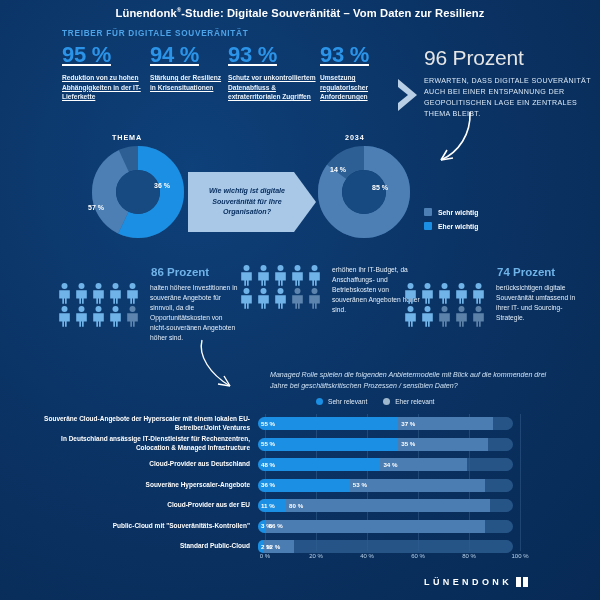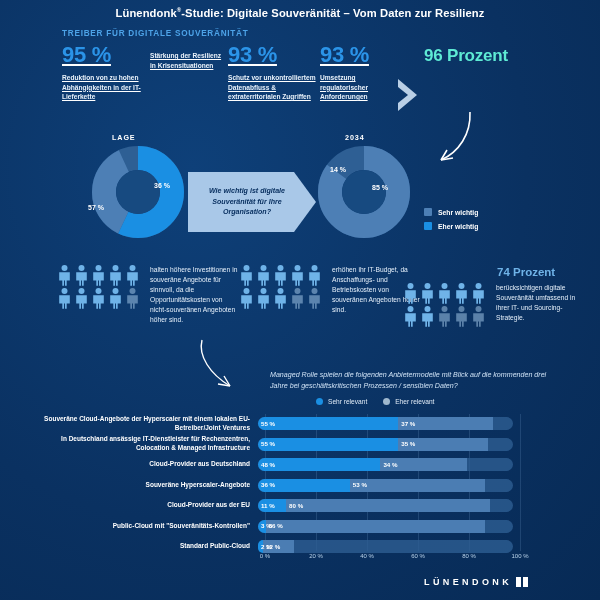--- a/index.html
+++ b/index.html
@@ -53,21 +53,21 @@
   #driver-1 { left: 150px; width: 72px; }
   #driver-2 { left: 228px; width: 88px; }
   #driver-3 { left: 320px; width: 78px; }
 
   
   #chevron-icon { left: 395px; top: 78px; width: 26px; height: 34px; }
 
   
   #highlight { left: 424px; top: 46px; width: 168px; }
   #highlight .hl-num {
-    font-size: 17px; font-weight: bold; color: #5eead4; letter-spacing: -0.2px;
+    font-size: 21px; font-weight: normal; color: #e5e5e5; letter-spacing: -0.2px;
   }
   #highlight .hl-text {
     margin-top: 6px; font-size: 7.1px; line-height: 1.55;
     letter-spacing: 0.35px; color: #dbe9f7; font-weight: normal;
   }
   #highlight-arrow { left: 415px; top: 108px; width: 60px; height: 58px; }
 
   
   #label-heute { left: 112px; top: 133px; font-size: 7.2px; font-weight: bold; letter-spacing: 0.9px; color:#ffffff; }
   #label-2030 { left: 345px; top: 133px; font-size: 7.2px; font-weight: bold; letter-spacing: 0.9px; color:#ffffff; }
@@ -158,44 +158,46 @@
   <span>Lünendonk</span><sup>®</sup><span>-Studie: Digitale Souveränität – Vom Daten zur Resilienz</span>
 </div>
 
 <div class="abs" id="driver-heading">TREIBER FÜR DIGITALE SOUVERÄNITÄT</div>
 
 <div class="driver" id="driver-0">
   <div class="pct">95 %</div>
   <div class="desc">Reduktion von zu hohen Abhängigkeiten in der IT-Lieferkette</div>
 </div>
 <div class="driver" id="driver-1">
+  <div class="pct">94 %</div>
   <div class="desc">Stärkung der Resilienz in Krisensituationen</div>
 </div>
 <div class="driver" id="driver-2">
   <div class="pct">93 %</div>
   <div class="desc">Schutz vor unkontrolliertem Datenabfluss &amp; extraterritorialen Zugriffen</div>
 </div>
 <div class="driver" id="driver-3">
   <div class="pct">93 %</div>
   <div class="desc">Umsetzung regulatorischer Anforderungen</div>
 </div>
 
 <svg class="abs" id="chevron-icon" viewBox="0 0 26 34">
   <path d="M3 1 L22 17 L3 33 L3 25 L13 17 L3 9 Z" fill="#b9cfe6"></path>
 </svg>
 
 <div class="abs" id="highlight">
   <div class="hl-num">96 Prozent</div>
+  <div class="hl-text">ERWARTEN, DASS DIGITALE SOUVERÄNITÄT AUCH BEI EINER ENTSPANNUNG DER GEOPOLITISCHEN LAGE EIN ZENTRALES THEMA BLEIBT.</div>
 </div>
 <svg class="abs" id="highlight-arrow" viewBox="0 0 60 58">
   <path d="M55 4 C56 26, 44 44, 26 52" stroke="#ffffff" stroke-width="1.6" fill="none"></path>
   <path d="M26 52 L38 50 M26 52 L32 42" stroke="#ffffff" stroke-width="1.6" fill="none"></path>
 </svg>
 
-<div class="abs" id="label-heute">LAGE</div>
+<div class="abs" id="label-heute">THEMA</div>
 <div class="abs" id="label-2030">2034</div>
 
 <div class="abs" id="donut-heute">
   <svg viewBox="0 0 92 92" width="92" height="92">
     <circle cx="46" cy="46" r="34" fill="none" stroke="#2e5f94" stroke-width="24"></circle>
     <circle id="d1-seg-a" cx="46" cy="46" r="34" fill="none" stroke="#4d7fb5" stroke-width="24" transform="rotate(-90 46 46)" stroke-dasharray="76.90618815987814 213.62830044410595" stroke-dashoffset="-121.76813125314038"></circle>
     <circle id="d1-seg-b" cx="46" cy="46" r="34" fill="none" stroke="#1a8fe3" stroke-width="24" transform="rotate(-90 46 46)" stroke-dasharray="121.76813125314038 213.62830044410595" stroke-dashoffset="0"></circle>
     <circle cx="46" cy="46" r="22" fill="#174a80"></circle>
   </svg>
   <div class="donut-val" style="left:62px;top:36px;">36 %</div>
@@ -225,20 +227,21 @@
     <span class="sw" style="background:#4d7fb5;"></span>
     <span class="lg-lab">Sehr wichtig</span>
   </div>
   <div class="lg-row">
     <span class="sw" style="background:#1a8fe3;"></span>
     <span class="lg-lab">Eher wichtig</span>
   </div>
 </div>
 
 <div class="people-group" id="people-0">
+  <div class="pg-head"><span class="pg-num">86 Prozent</span></div>
   <div class="pg-body">
     <div class="pg-icons">
         <svg class="person" viewBox="0 0 13 21">
           <circle cx="6.5" cy="3" r="3" fill="#6fb3e8" opacity="1"></circle>
           <path d="M1.2 7.2 h10.6 v8.2 h-3.1 v5.4 h-1.7 v-5.4 h-1 v5.4 h-1.7 v-5.4 h-3.1 z" fill="#6fb3e8" opacity="1"></path>
         </svg>
         <svg class="person" viewBox="0 0 13 21">
           <circle cx="6.5" cy="3" r="3" fill="#6fb3e8" opacity="1"></circle>
           <path d="M1.2 7.2 h10.6 v8.2 h-3.1 v5.4 h-1.7 v-5.4 h-1 v5.4 h-1.7 v-5.4 h-3.1 z" fill="#6fb3e8" opacity="1"></path>
         </svg>

